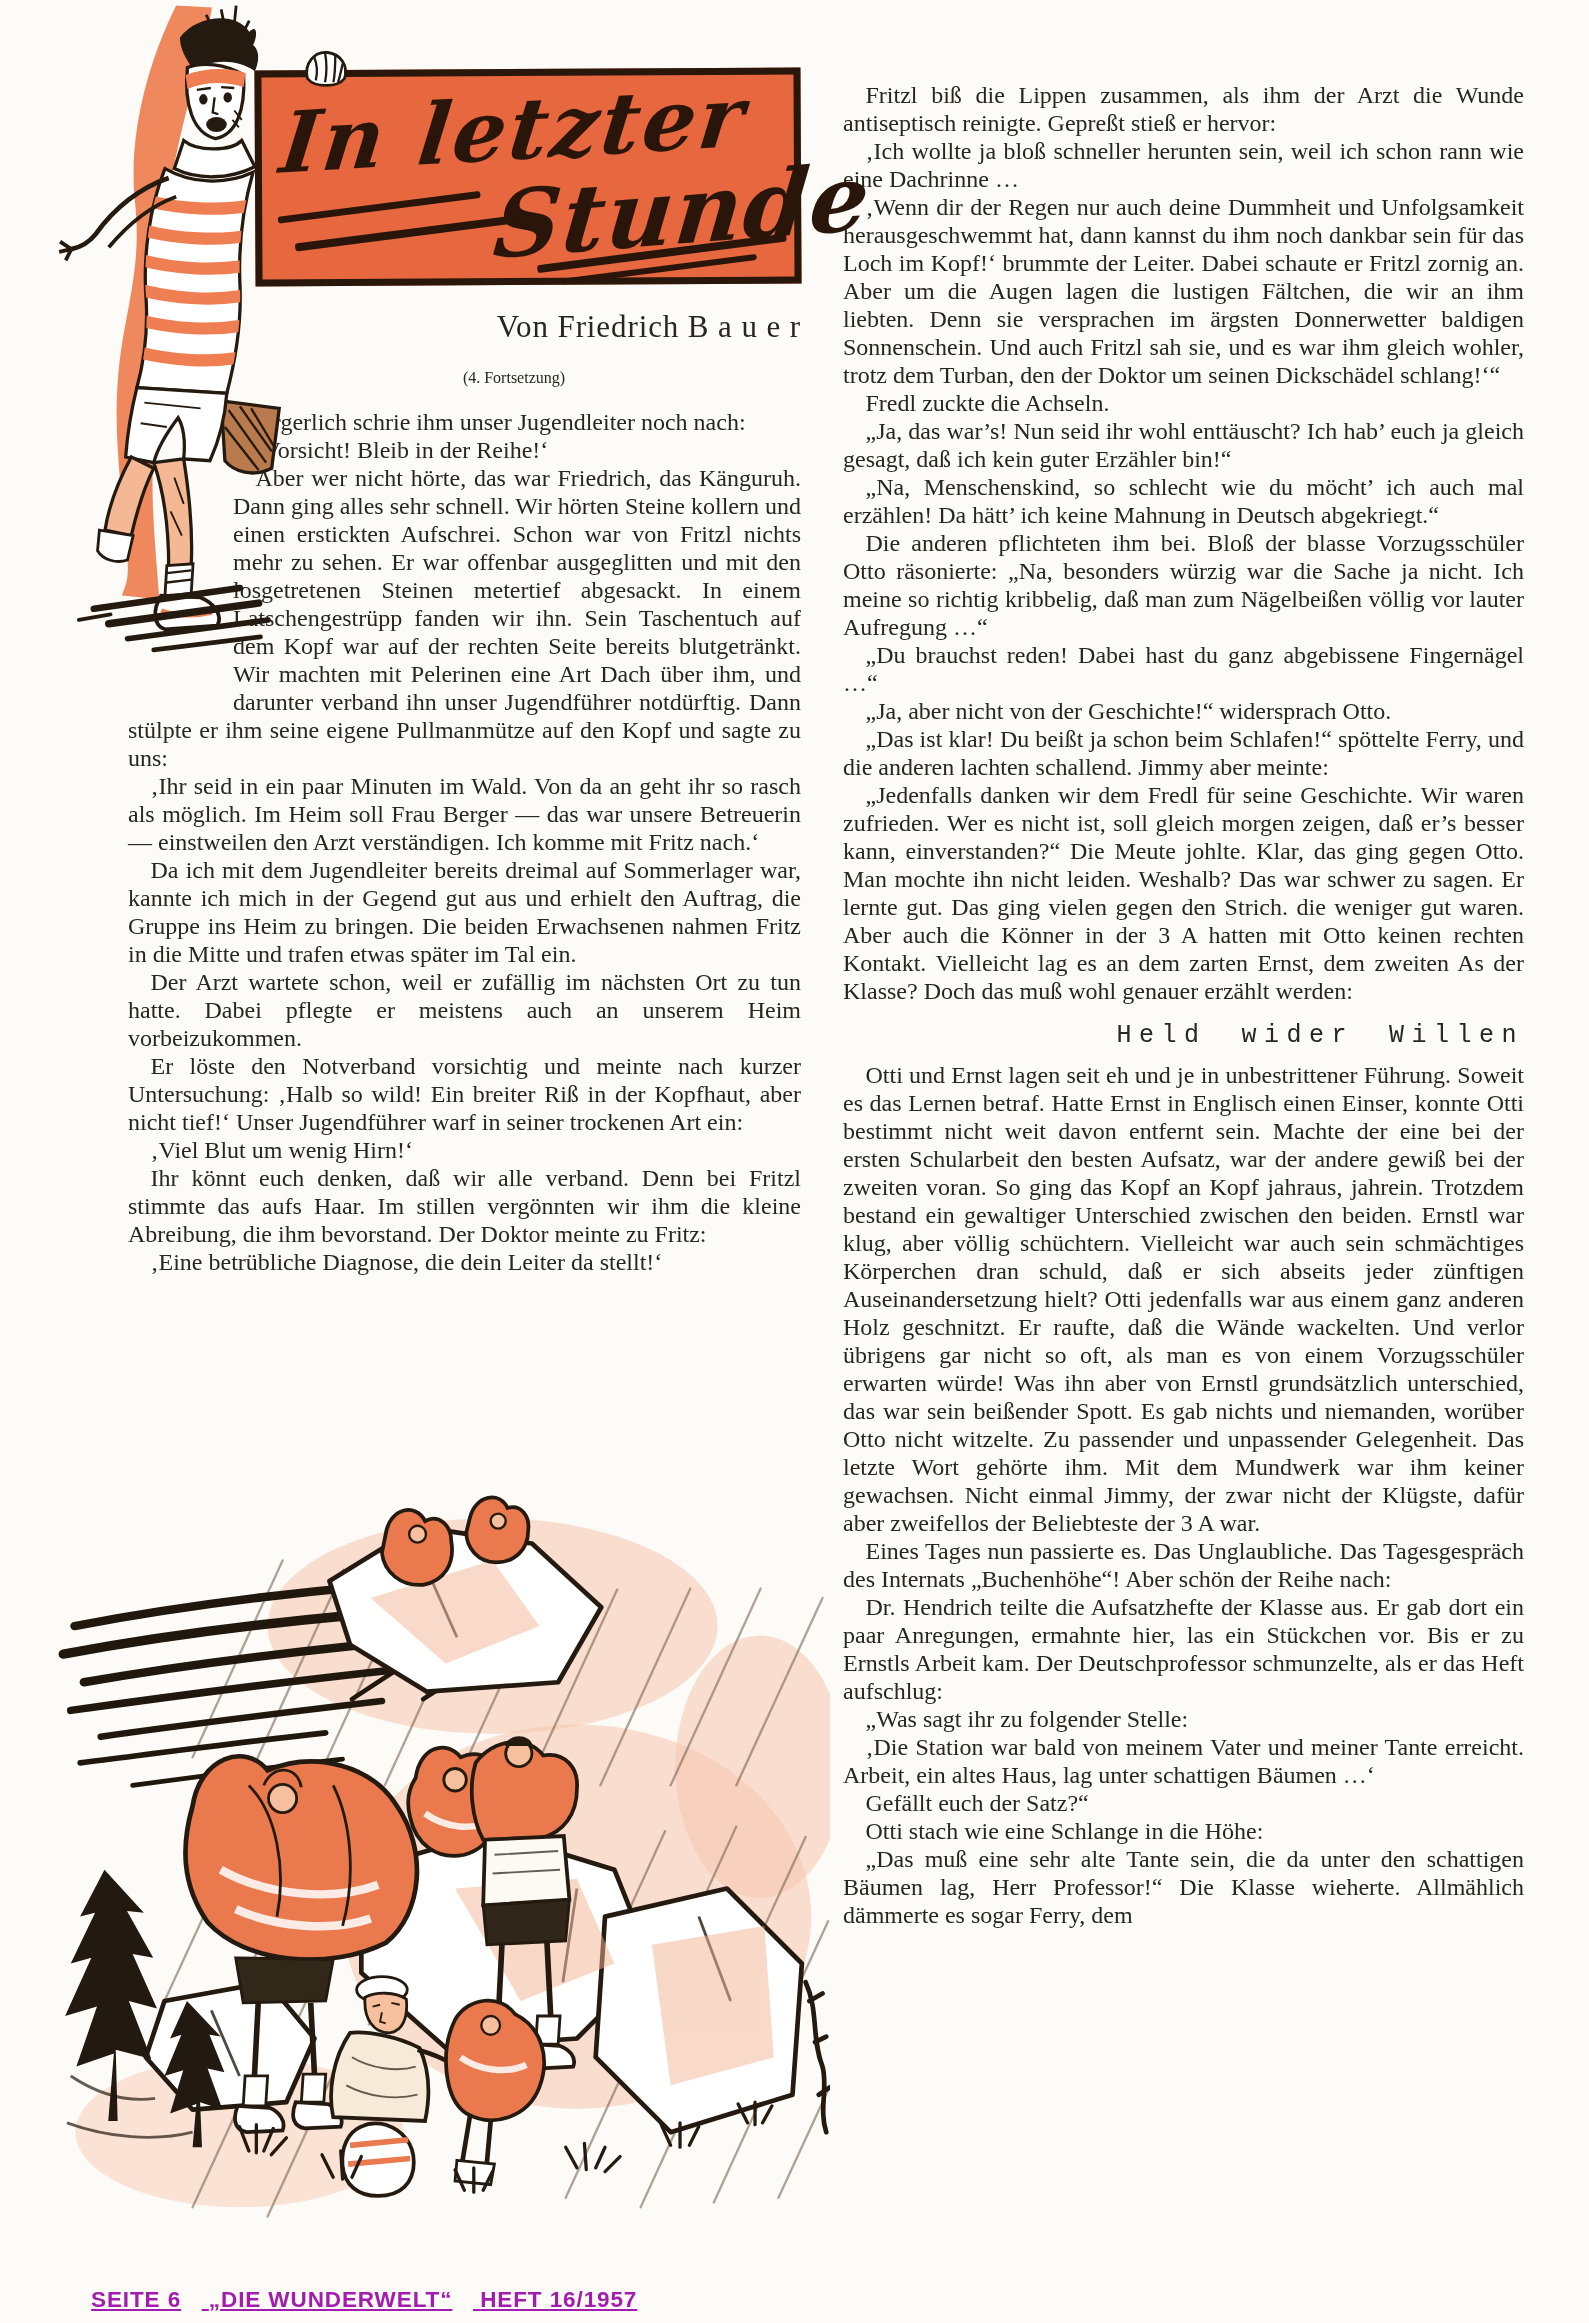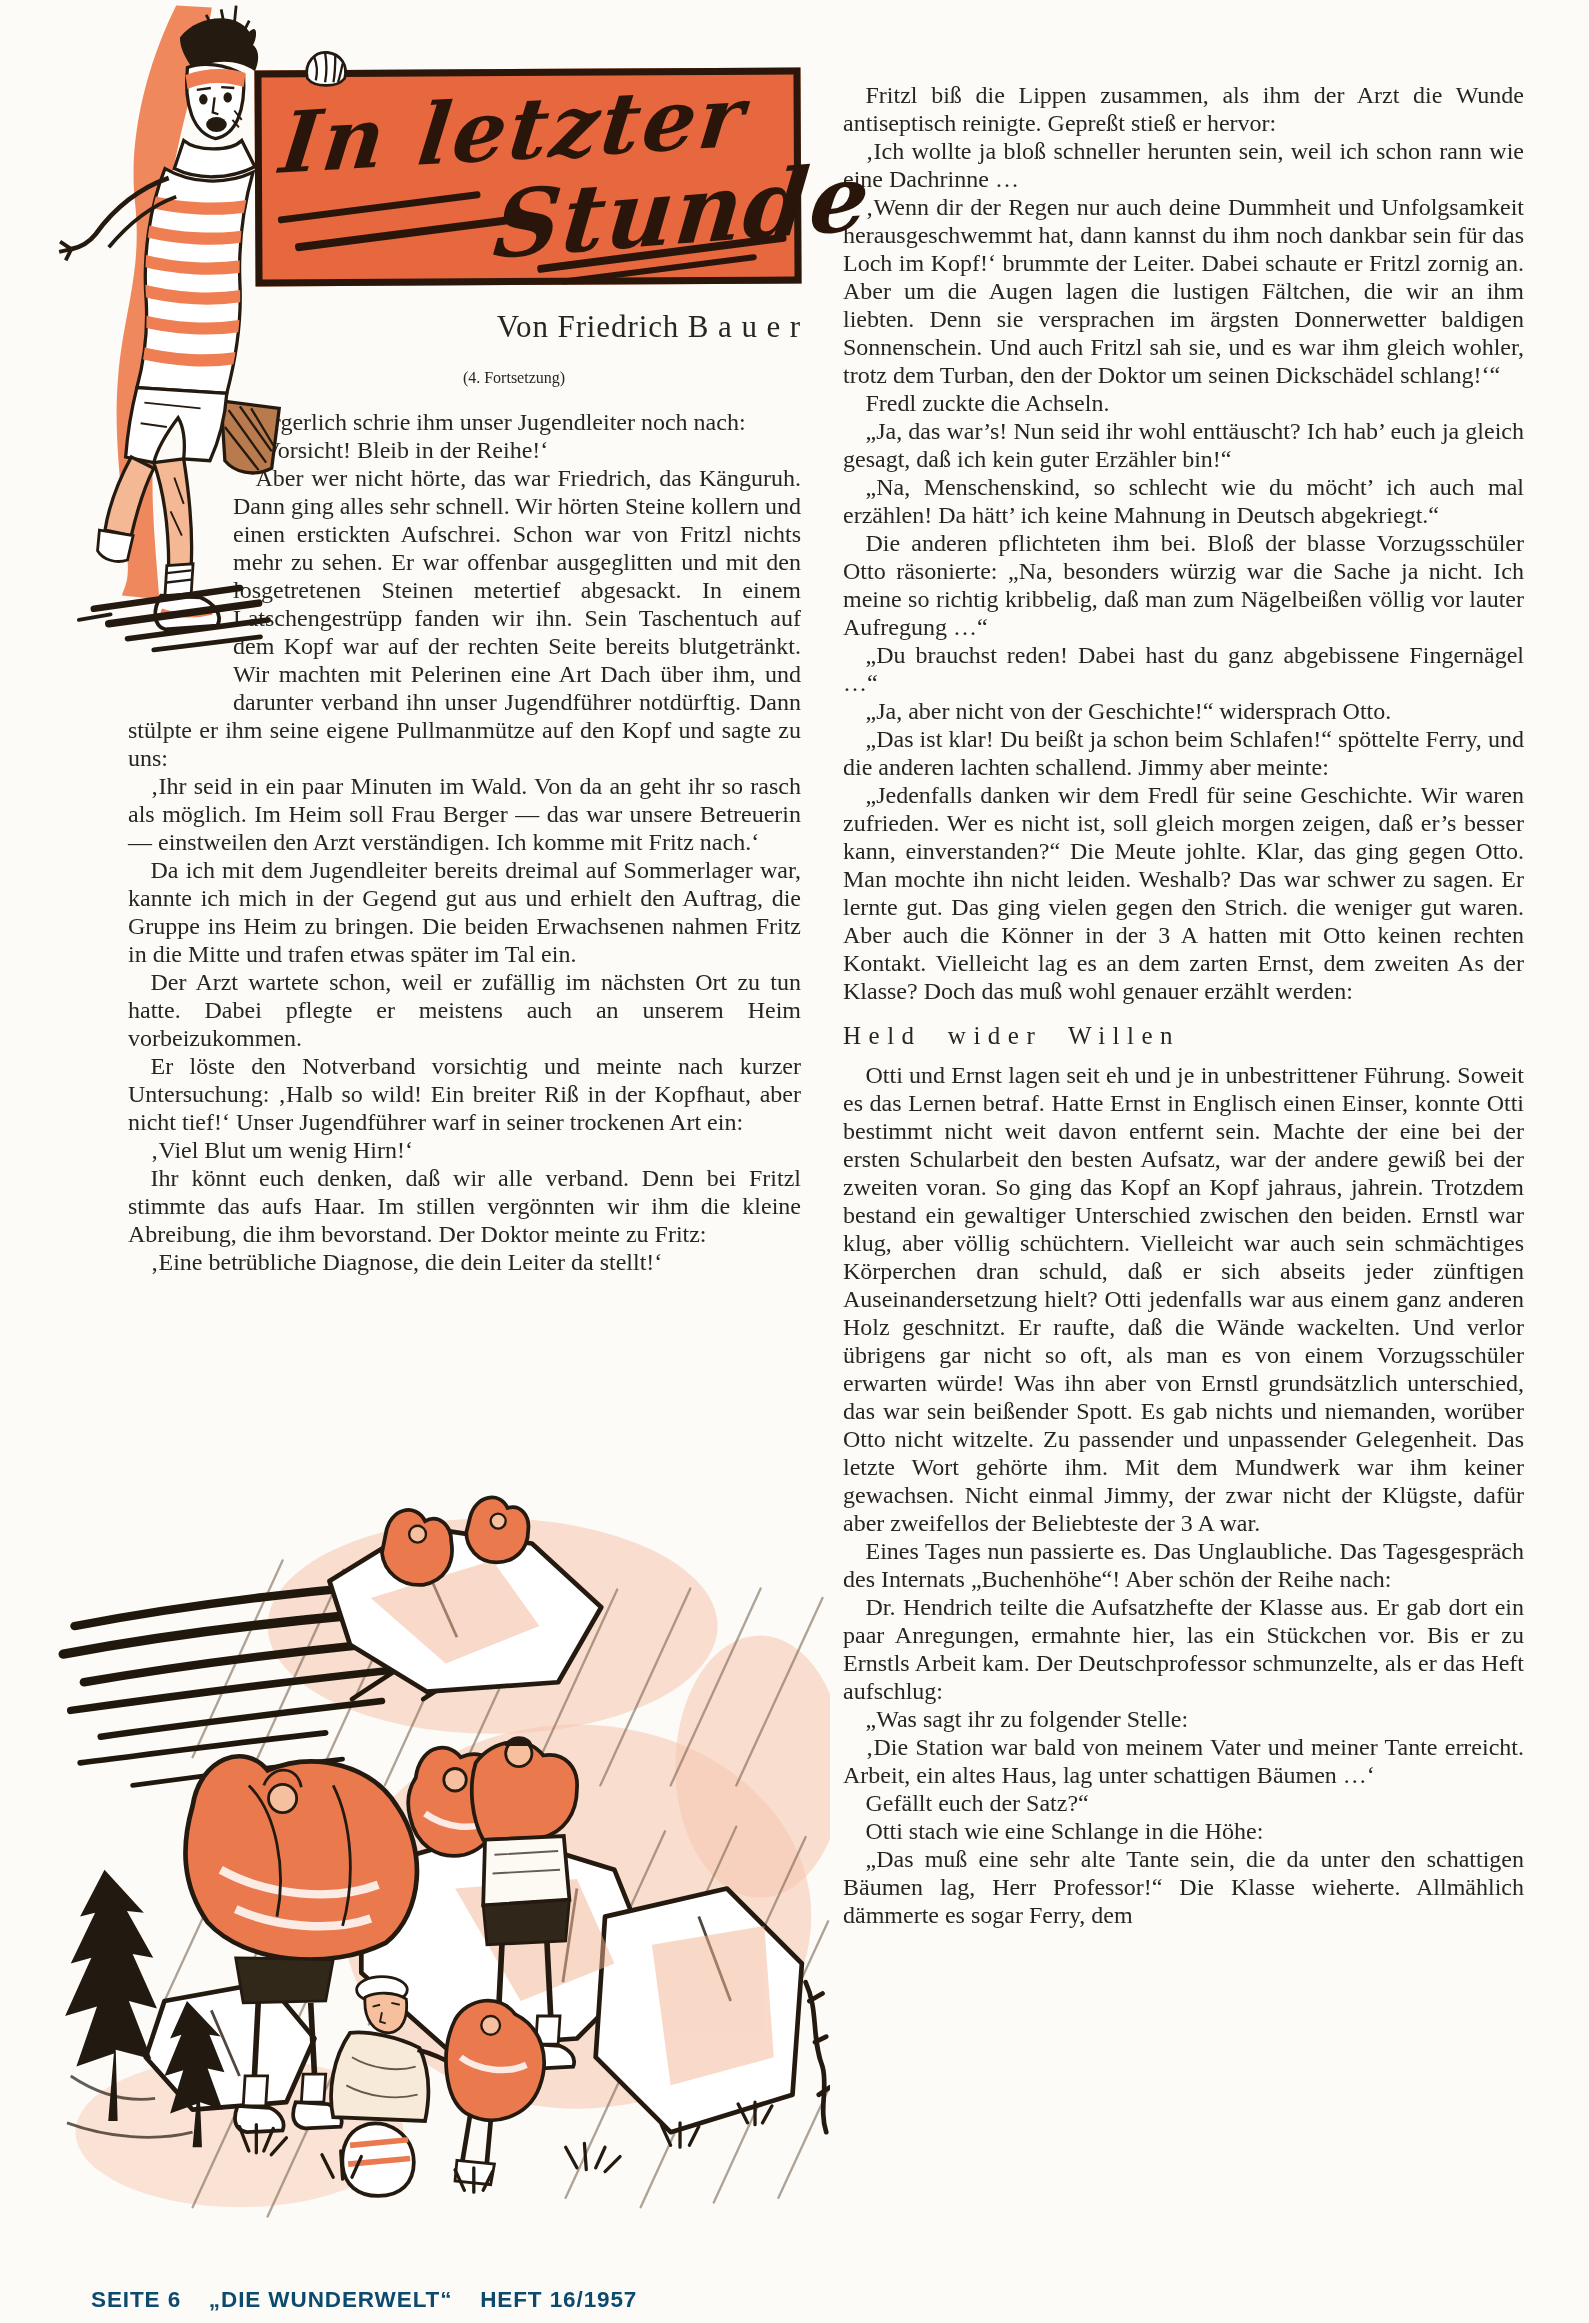--- a/index.html
+++ b/index.html
@@ -9,22 +9,22 @@
     font-family:"Liberation Serif","DejaVu Serif",serif;
     color:#29261f;
   }
   
   .col { position:absolute; font-size:24px; line-height:28px; text-align:justify; }
   .col p { margin:0; text-indent:22.5px; }
   .left-col  { left:128px; top:408px;  width:673px; }
   .right-col { left:843px; top:81px;   width:681px; }
   .wrap-spacer { float:left; width:105px; height:302px; }
   .subheading {
-    margin:17px 0 11.2px 0; text-indent:0 !important; text-align:left;
-    font-size:25px; font-weight:400; letter-spacing:0.30em; word-spacing:0.5em;
+    margin:17px 0 11.2px 0; text-indent:0 !important; text-align:right;
+    font-size:25px; font-weight:400; letter-spacing:0.30em; word-spacing:0.5em;font-family:Liberation Mono, monospace;
   }
   
   .banner {
     position:absolute; left:255px; top:69px; width:546px; height:216px;
     background:#e7673f; border:7.5px solid #2a170b; box-sizing:border-box;
     transform:rotate(-0.3deg); z-index:2;
   }
   .banner-line { position:absolute; font-family:"DejaVu Serif",serif; font-style:italic;
     font-weight:700; color:#2a150a; white-space:nowrap; }
   .banner-line1 { left:19px; top:3.7px;  font-size:84px; letter-spacing:2.8px;
@@ -44,22 +44,23 @@
   }
   .fortsetzung {
     position:absolute; left:140px; top:369px; width:673px; box-sizing:border-box;
     padding-left:75px; text-align:center; font-size:16px;
   }
   
   .scene { position:absolute; left:52px; top:1476px; width:778px; height:750px; z-index:1; }
   .footer {
     position:absolute; left:91px; top:2287px;
     font-family:"Liberation Sans","DejaVu Sans",sans-serif;
-    font-weight:700; font-size:22.5px; color:#0c4a6e; letter-spacing:0.9px;
+    font-weight:700; font-size:22.5px; color:#a21caf; letter-spacing:0.9px;
     white-space:nowrap;
+    text-decoration:underline;
   }
   .footer span { margin-right:20.6px; }
 </style>
 </head>
 <body>
 
 <div class="page">
 
   <svg class="runner" viewBox="0 0 420 740" aria-hidden="true">
     <defs>

